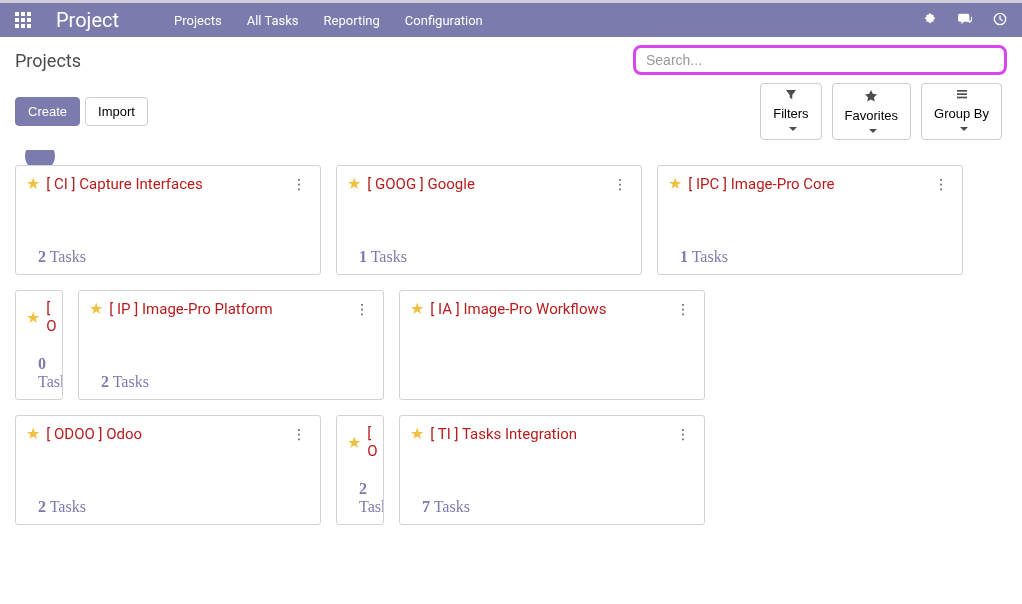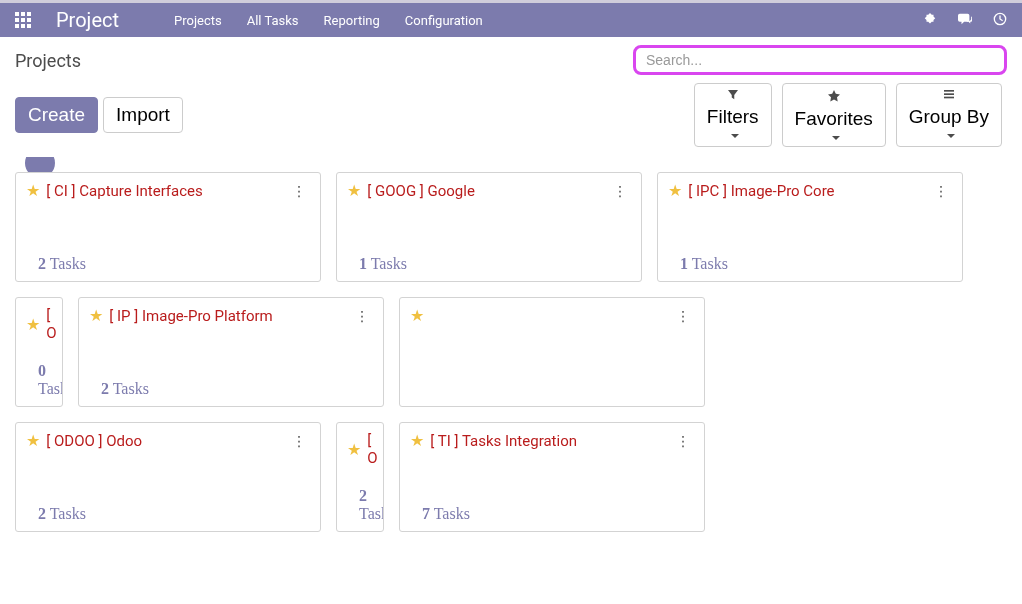--- a/index.html
+++ b/index.html
@@ -87,21 +87,21 @@
     .control-panel-bottom {
       display: flex;
       align-items: center;
       margin-top: 8px;
       padding-bottom: 10px;
     }
     .btn {
       border: 1px solid #ccc;
       border-radius: 4px;
       padding: 6px 12px;
-      font-size: 19px;
+      font-size: 13px;
       cursor: pointer;
       background: #fff;
       margin-right: 5px;
     }
     .btn-primary {
       background: #7C7BAD;
       color: #fff;
       border-color: #7C7BAD;
     }
     .btn-group-right {
@@ -316,20 +316,21 @@
       <div class="kanban-card-header">
         <span class="star-icon">★</span>
         <span class="card-title">[ IP ] Image-Pro Platform</span>
         <span class="card-menu">⋮</span>
       </div>
       <div class="card-footer"><span class="task-count">2</span><span> Tasks</span></div>
     </div>
     <div class="kanban-card">
       <div class="kanban-card-header">
         <span class="star-icon">★</span>
+        <span class="card-title">[ IA ] Image-Pro Workflows</span>
         <span class="card-menu">⋮</span>
       </div>
     </div>
     <div class="kanban-card">
       <div class="kanban-card-header">
         <span class="star-icon">★</span>
         <span class="card-title">[ ODOO ] Odoo</span>
         <span class="card-menu">⋮</span>
       </div>
       <div class="card-footer"><span class="task-count">2</span><span> Tasks</span></div>

